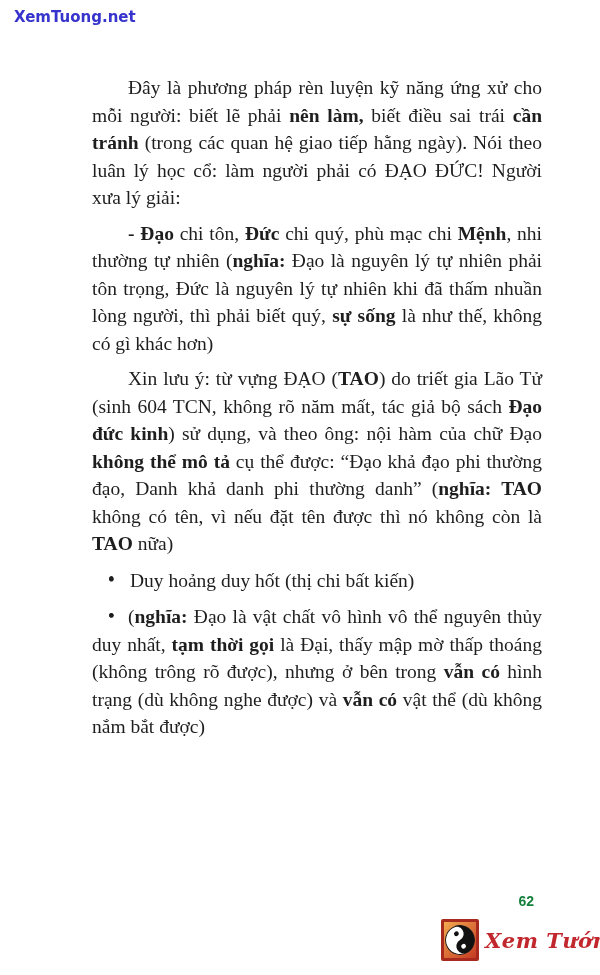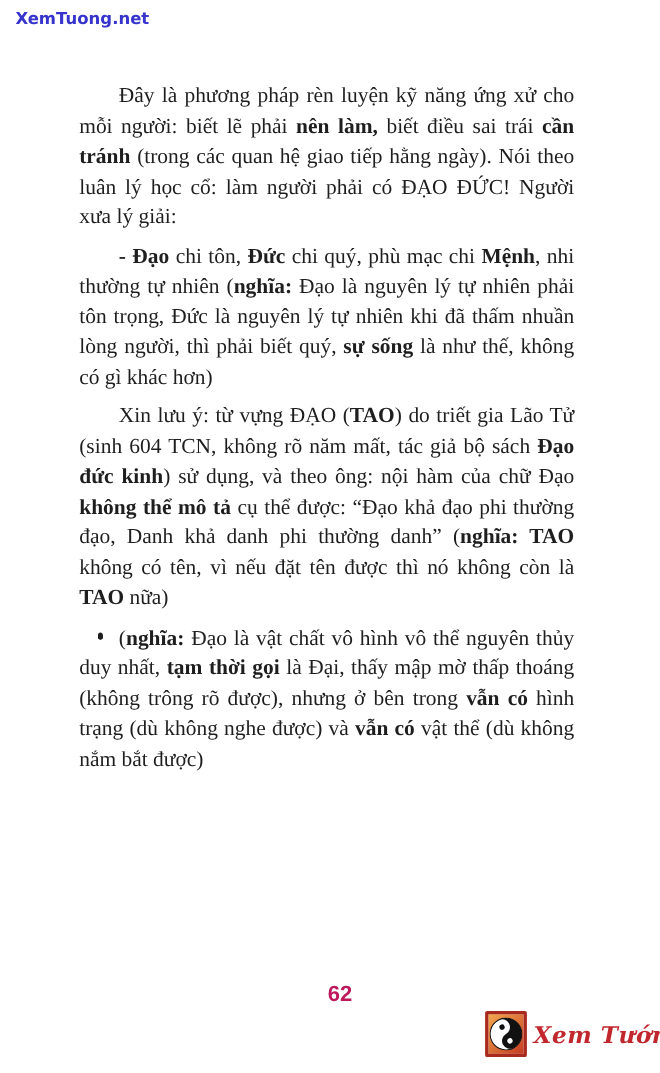--- a/index.html
+++ b/index.html
@@ -12,42 +12,42 @@
     font-family:"Liberation Serif","DejaVu Serif",serif;
   }
   .header-link {
     position:absolute; left:14px; top:8px;
     font-family:"DejaVu Sans","Liberation Sans",sans-serif;
     font-weight:bold; font-size:15px;
     color: var(--header-link, #3634cc);
     text-decoration:none; cursor:pointer;
   }
   .body-text {
-    position:absolute; left:72px; top:74px; width:450px;
+    position:absolute; left:92px; top:74px; width:450px;
     font-size:19.5px; line-height:27.5px;
     color: var(--body-text, #1e1e1e);
     text-align:justify;
   }
   .body-text p { margin:0 0 8px 0; }
   .body-text p.para { text-indent:36px; }
   .body-text p.bullet {
     text-indent:0; padding-left:38px; position:relative;
     margin-bottom:9px;
   }
   .bullet-marker {
     position:absolute; left:16px; top:-1px;
     font-size:19px;
   }
   .body-text b { font-weight:bold; }
   .page-number {
     position:absolute; left:84px; top:893px; width:450px;
-    text-align:center;
+    text-align:right;
     font-family:"Liberation Sans","DejaVu Sans",sans-serif;
-    font-weight:bold; font-size:20px;
-    color:#be185d;
+    font-weight:bold; font-size:14px;
+    color:#15803d;
   }
   .footer-logo {
     position:absolute; left:441px; top:919px;
     display:flex; align-items:center; gap:6px;
     cursor:pointer;
   }
   .logo-badge {
     width:38px; height:42px; box-sizing:border-box;
     border:3px solid var(--badge-border, #a82a1e);
     background: linear-gradient(135deg, var(--badge-gradient-start,#f2a94f), var(--badge-gradient-end,#c43a22));
@@ -67,21 +67,21 @@
 
 <div class="page">
 
   <a class="header-link">XemTuong.net</a>
 
   <div class="body-text">
       <p class="para"><span>Đây là phương pháp rèn luyện kỹ năng ứng xử cho mỗi người: biết lẽ phải </span><b>nên làm,</b><span> biết điều sai trái </span><b>cần tránh</b><span> (trong các quan hệ giao tiếp hằng ngày). Nói theo luân lý học cổ: làm người phải có ĐẠO ĐỨC! Người xưa lý giải:</span></p>
       <p class="para"><b>- Đạo</b><span> chi tôn, </span><b>Đức</b><span> chi quý, phù mạc chi </span><b>Mệnh</b><span>, nhi thường tự nhiên (</span><b>nghĩa:</b><span> Đạo là nguyên lý tự nhiên phải tôn trọng, Đức là nguyên lý tự nhiên khi đã thấm nhuần lòng người, thì phải biết quý, </span><b>sự sống</b><span> là như thế, không có gì khác hơn)</span></p>
       <p class="para"><span>Xin lưu ý: từ vựng ĐẠO (</span><b>TAO</b><span>) do triết gia Lão Tử (sinh 604 TCN, không rõ năm mất, tác giả bộ sách </span><b>Đạo đức kinh</b><span>) sử dụng, và theo ông: nội hàm của chữ Đạo </span><b>không thể mô tả</b><span> cụ thể được: “Đạo khả đạo phi thường đạo, Danh khả danh phi thường danh” (</span><b>nghĩa: TAO</b><span> không có tên, vì nếu đặt tên được thì nó không còn là </span><b>TAO</b><span> nữa)</span></p>
       <p class="bullet"><span class="bullet-marker">•</span></p>
-      <p class="bullet"><span class="bullet-marker">•</span></p>
+      <p class="bullet"><span class="bullet-marker">•</span><span>Duy hoảng duy hốt (thị chi bất kiến)</span></p>
       <p class="bullet"><span class="bullet-marker">•</span></p>
       <p class="bullet"><span class="bullet-marker">•</span></p>
       <p class="para"><span>(</span><b>nghĩa:</b><span> Đạo là vật chất vô hình vô thể nguyên thủy duy nhất, </span><b>tạm thời gọi</b><span> là Đại, thấy mập mờ thấp thoáng (không trông rõ được), nhưng ở bên trong </span><b>vẫn có</b><span> hình trạng (dù không nghe được) và </span><b>vẫn có</b><span> vật thể (dù không nắm bắt được)</span></p>
     </div>
 
   <div class="page-number">62</div>
 
   <div class="footer-logo">
     <span class="logo-badge">
       <svg width="30" height="30" viewBox="0 0 100 100" aria-hidden="true">

